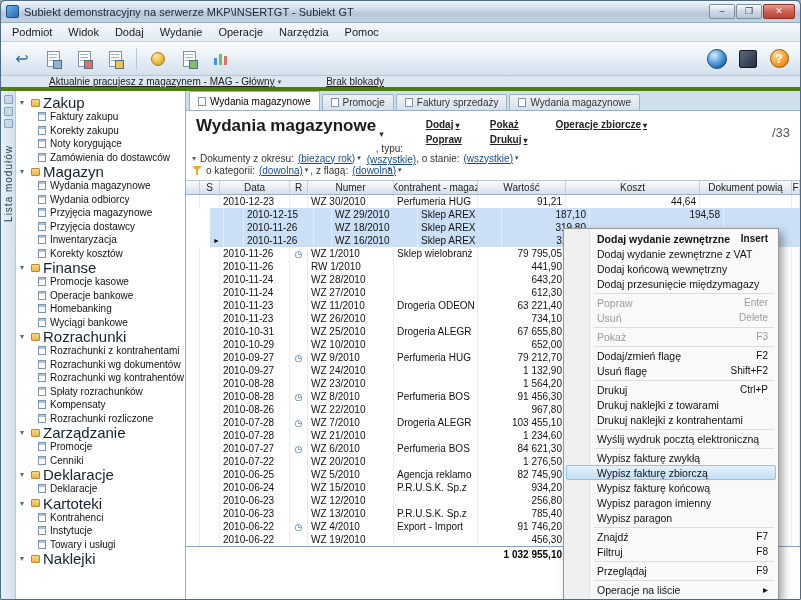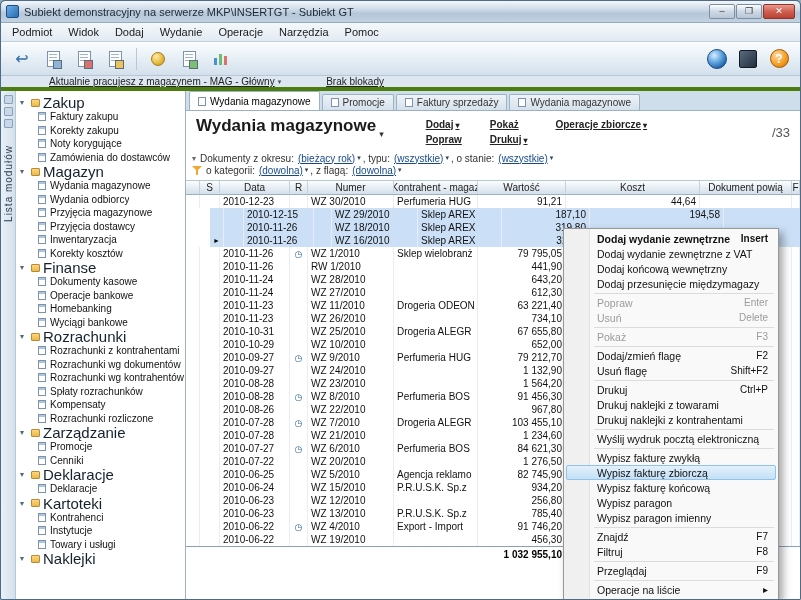--- a/index.html
+++ b/index.html
@@ -278,21 +278,21 @@
           <span class="iicon"></span>
           <span class="ilabel">Korekty kosztów</span>
         </div>
         <div class="tgroup">
           <span class="twist">▾</span>
           <span class="gicon"></span>
           <span class="glabel">Finanse</span>
         </div>
         <div class="titem">
           <span class="iicon"></span>
-          <span class="ilabel">Dokumenty kasowe</span>
+          <span class="ilabel">Promocje kasowe</span>
         </div>
         <div class="titem">
           <span class="iicon"></span>
           <span class="ilabel">Operacje bankowe</span>
         </div>
         <div class="titem">
           <span class="iicon"></span>
           <span class="ilabel">Homebanking</span>
         </div>
         <div class="titem">
@@ -421,21 +421,21 @@
           <div class="fline">
             <span class="fcaret">▾</span>
             <span style="display:flex;align-items:center;">
 
                 <span style="display:flex;align-items:center;">
                   <span class="flabel">Dokumenty z okresu:</span>
                   <a class="fval">(bieżący rok)</a>
                   <span class="fdrop">▾</span>
                 </span>
 
-                <span style="display:flex;align-items:center;">
+                <span style="display:flex;align-items:center;flex-direction:column;">
                   <span class="flabel">, typu:</span>
                   <a class="fval">(wszystkie)</a>
                   <span class="fdrop">▾</span>
                 </span>
 
                 <span style="display:flex;align-items:center;">
                   <span class="flabel">, o stanie:</span>
                   <a class="fval">(wszystkie)</a>
                   <span class="fdrop">▾</span>
                 </span>
@@ -881,25 +881,25 @@
       </div>
       <div class="mitem hl">
         <span class="mlabel">Wypisz fakturę zbiorczą</span>
         <span class="mshort"></span>
       </div>
       <div class="mitem">
         <span class="mlabel">Wypisz fakturę końcową</span>
         <span class="mshort"></span>
       </div>
       <div class="mitem">
+        <span class="mlabel">Wypisz paragon imienny</span>
+        <span class="mshort"></span>
+      </div>
+      <div class="mitem">
         <span class="mlabel">Wypisz paragon</span>
-        <span class="mshort"></span>
-      </div>
-      <div class="mitem">
-        <span class="mlabel">Wypisz paragon imienny</span>
         <span class="mshort"></span>
       </div>
       <div class="msep"></div>
       <div class="mitem">
         <span class="mlabel">Znajdź</span>
         <span class="mshort">F7</span>
       </div>
       <div class="mitem">
         <span class="mlabel">Filtruj</span>
         <span class="mshort">F8</span>

